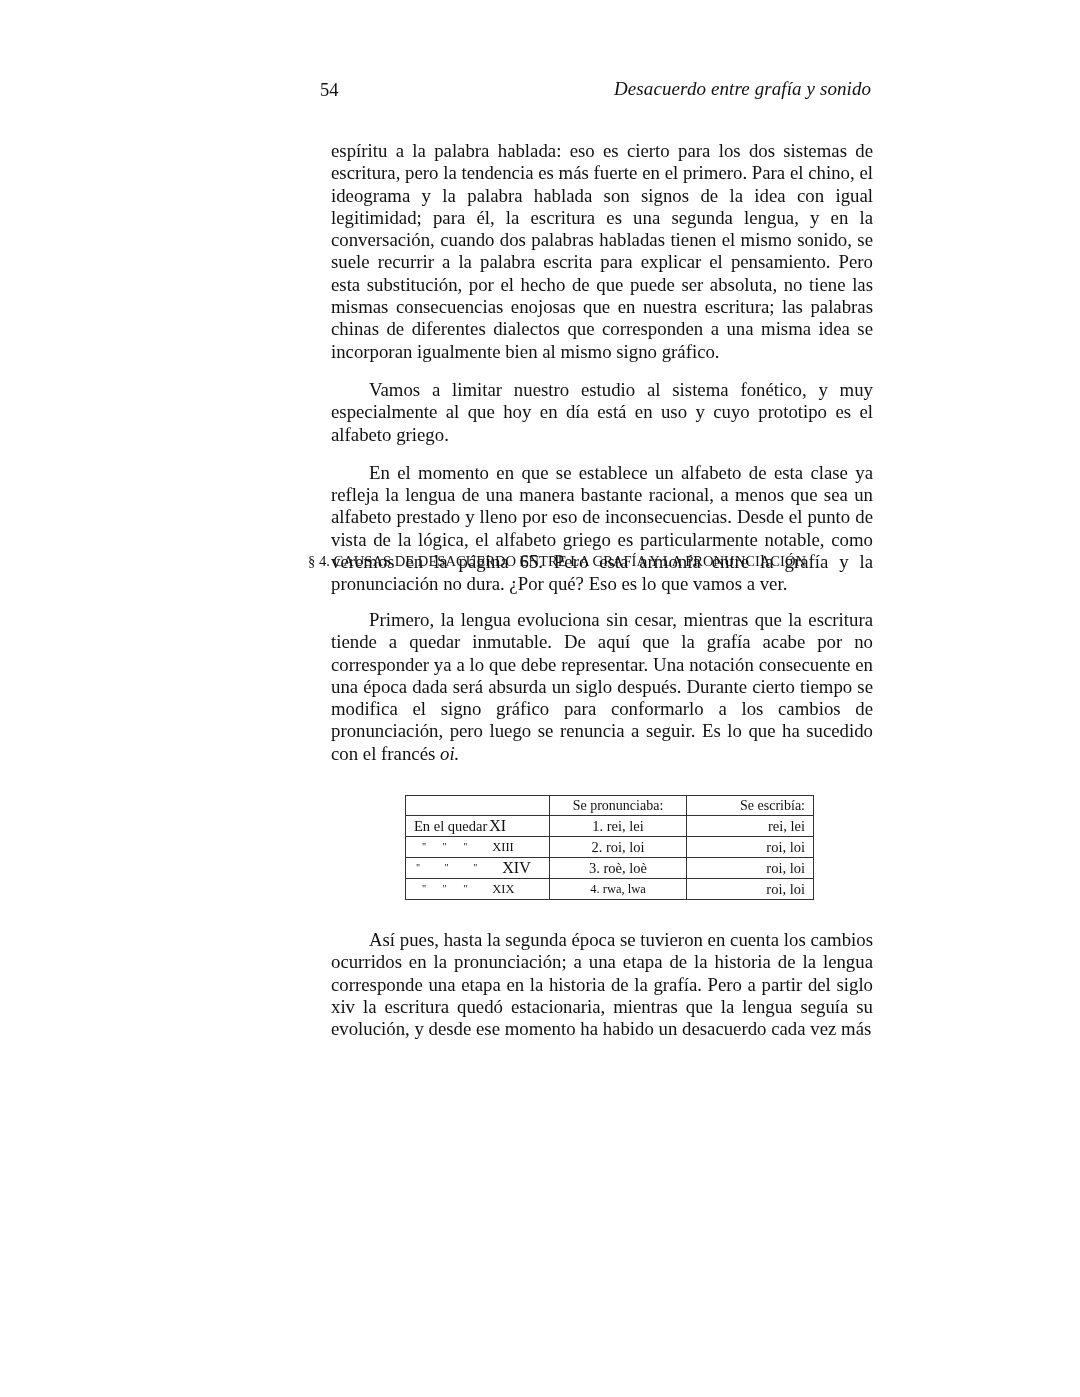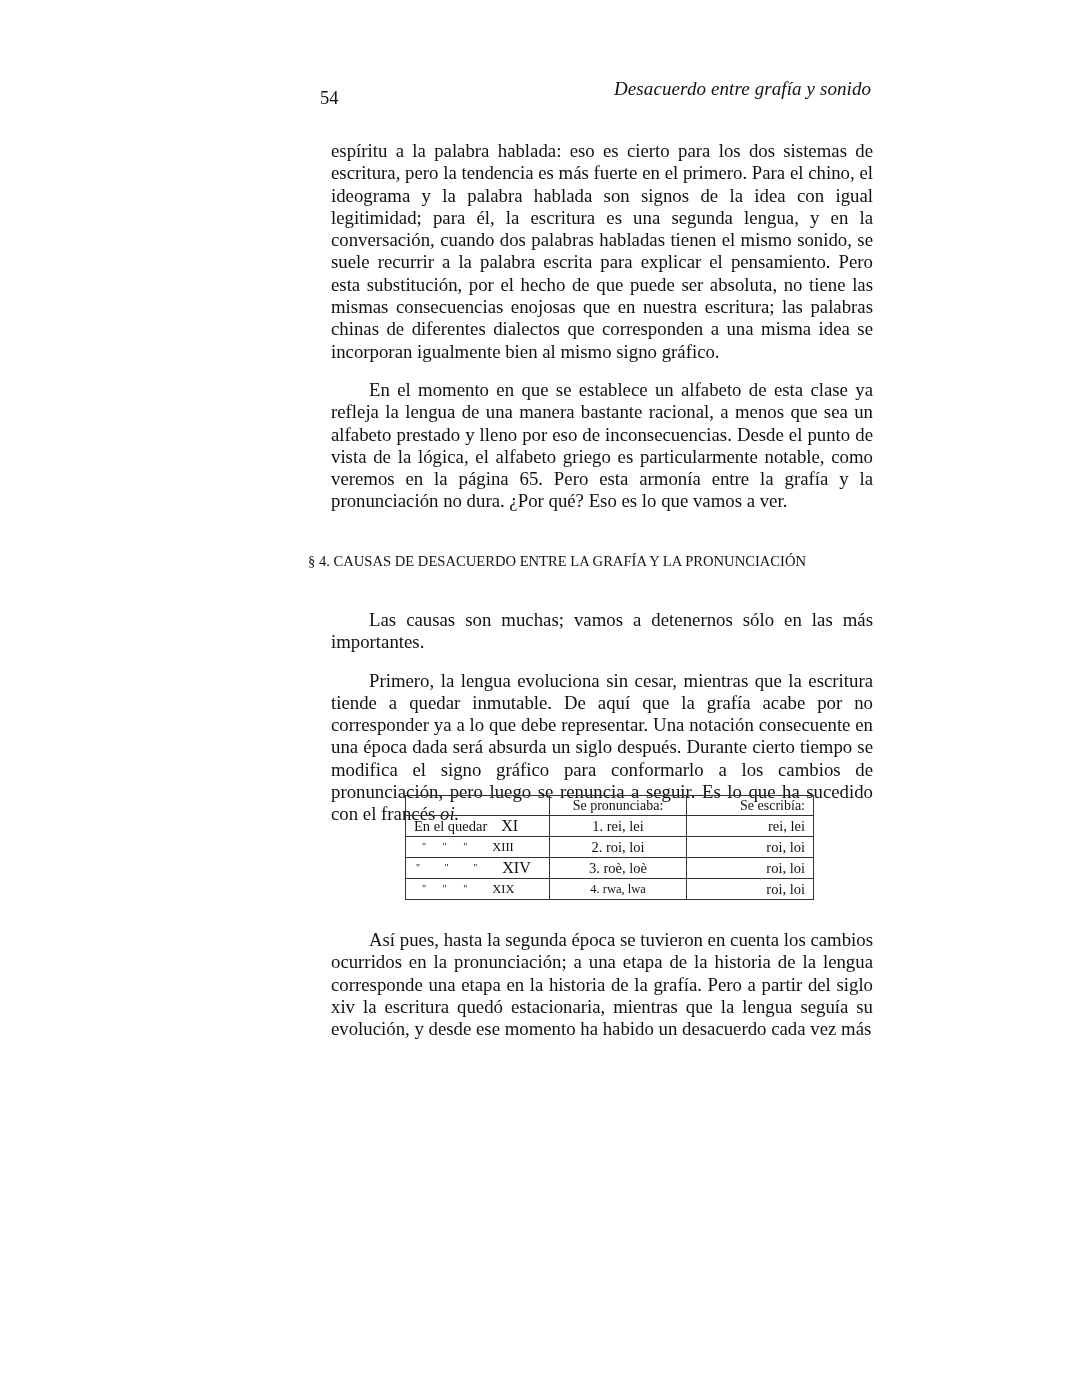--- a/index.html
+++ b/index.html
@@ -21,21 +21,21 @@
     top: 78px;
     font-size: 19px;
     font-style: italic;
     white-space: nowrap;
     letter-spacing: 0.1px;
     text-align: right;
   }
   .page-number {
     position: absolute;
     left: 320px;
-    top: 88px;
+    top: 80px;
     font-size: 18.5px;
   }
   .body-block {
     position: absolute;
     left: 315px;
     width: 574px;
     font-size: 18.8px;
     line-height: 22.3px;
     text-align: justify;
   }
@@ -71,21 +71,21 @@
     height: 19px;
     line-height: 19px;
     white-space: nowrap;
   }
   .evo-table td.c1 { width: 127px; text-align: left; }
   .evo-table td.c2 { width: 120px; text-align: center; }
   .evo-table td.c3 { width: 94px; text-align: right; padding-left: 24px; }
   .evo-table tr.head td { font-size: 14px; }
   .evo-table .century {
     display: inline-block;
-    margin-left: 14px;
+    margin-left: 2px;
   }
   .evo-table .ditto {
     display: inline-block;
     font-size: 10px;
     letter-spacing: 7px;
     padding-left: 8px;
     vertical-align: top;
   }
   .evo-table .small { font-size: 12.5px; }
   .evo-table .lg { font-size: 16px; }
@@ -94,27 +94,27 @@
 </head>
 <body>
 
 <div>
 
   <div class="running-head">Desacuerdo entre grafía y sonido</div>
   <div class="page-number">54</div>
 
   <div class="body-block block-1">
     <p>espíritu a la palabra hablada: eso es cierto para los dos sistemas de escritura, pero la tendencia es más fuerte en el primero. Para el chino, el ideograma y la palabra hablada son signos de la idea con igual legitimidad; para él, la escritura es una segunda lengua, y en la conversación, cuando dos palabras habladas tienen el mismo sonido, se suele recurrir a la palabra escrita para explicar el pensamiento. Pero esta substitución, por el hecho de que puede ser absoluta, no tiene las mismas consecuencias enojosas que en nuestra escritura; las palabras chinas de diferentes dialectos que corresponden a una misma idea se incorporan igualmente bien al mismo signo gráfico.</p>
+    <p class="indent">Vamos a limitar nuestro estudio al sistema fonético, y muy especialmente al que hoy en día está en uso y cuyo prototipo es el alfabeto griego.</p>
     <p class="indent">En el momento en que se establece un alfabeto de esta clase ya refleja la lengua de una manera bastante racional, a menos que sea un alfabeto prestado y lleno por eso de inconsecuencias. Desde el punto de vista de la lógica, el alfabeto griego es particularmente notable, como veremos en la página 65. Pero esta armonía entre la grafía y la pronunciación no dura. ¿Por qué? Eso es lo que vamos a ver.</p>
   </div>
 
   <div class="section-heading">§ 4. CAUSAS DE DESACUERDO ENTRE LA GRAFÍA Y LA PRONUNCIACIÓN</div>
 
   <div class="body-block block-2">
-    <p class="indent">Las causas son muchas; vamos a detenernos sólo en las más importantes.</p>
     <p class="indent"><span>Primero, la lengua evoluciona sin cesar, mientras que la escritura tiende a quedar inmutable. De aquí que la grafía acabe por no corresponder ya a lo que debe representar. Una notación consecuente en una época dada será absurda un siglo después. Durante cierto tiempo se modifica el signo gráfico para conformarlo a los cambios de pronunciación, pero luego se renuncia a seguir. Es lo que ha sucedido con el francés </span><em>oi.</em></p>
   </div>
 
   <table class="evo-table">
     <tbody>
         <tr class="head">
       <td class="c1"></td>
       <td class="c2">Se pronunciaba:</td>
       <td class="c3">Se escribía:</td>
     </tr>

